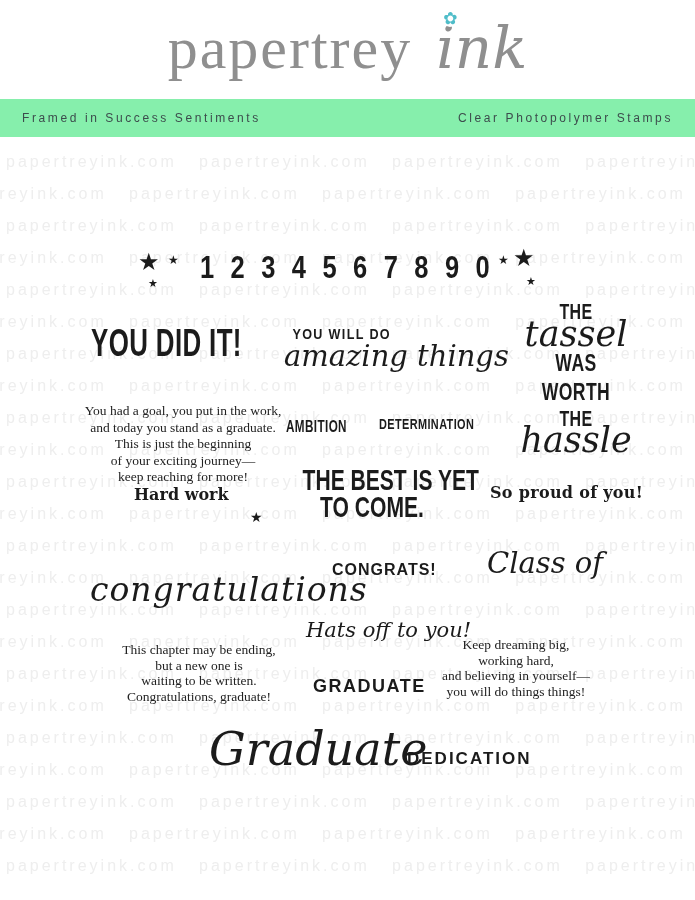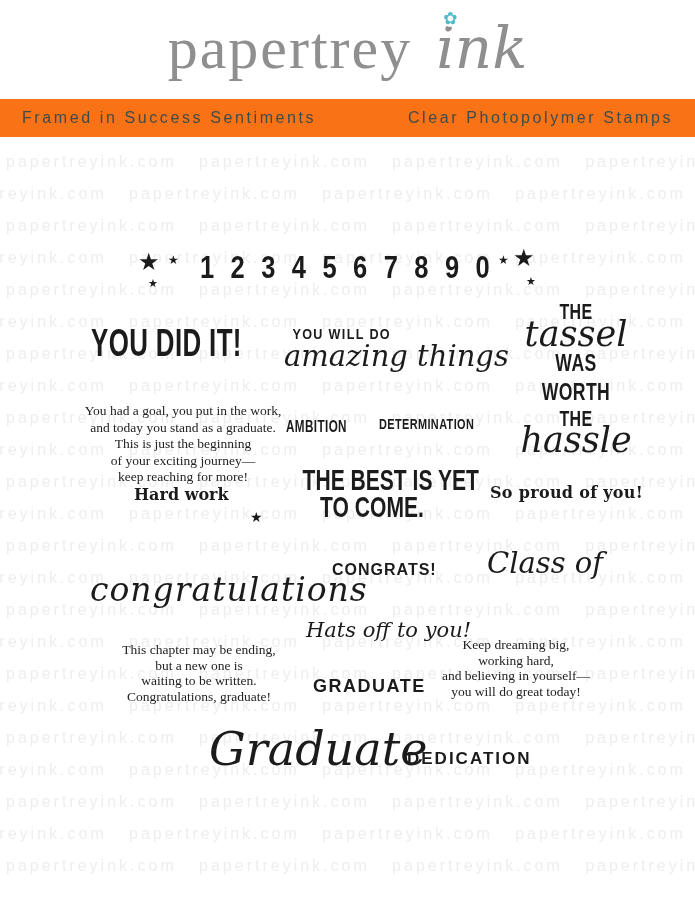--- a/index.html
+++ b/index.html
@@ -28,24 +28,24 @@
   .logo-flower {
     position: absolute; left: 7px; top: -4px;
     font-family: "DejaVu Sans", sans-serif; font-style: normal;
     font-size: 17px; color: #4fbdc9; background: #ffffff; border-radius: 50%;
     line-height: 1;
   }
 
   
   .banner {
     position: absolute; top: 99px; left: 0; width: 695px; height: 38px;
-    background: #f97316; z-index: 3;
+    background: #86efac; z-index: 3;
     display: flex; align-items: center; justify-content: space-between;
     padding: 0 22px;
-    font-size: 16px; letter-spacing: 2.6px; color: #3c4c4c;
+    font-size: 12px; letter-spacing: 2.6px; color: #3c4c4c;
   }
 
   
   .watermark {
     position: absolute; top: 146px; left: 0; right: 0; bottom: 0;
     overflow: hidden; z-index: 0;
   }
   .wm-row {
     height: 32px; line-height: 32px; white-space: nowrap;
     font-size: 16px; letter-spacing: 3px; color: #eeeeee;
@@ -221,20 +221,20 @@
       <div>waiting to be written.</div>
       <div>Congratulations, graduate!</div>
     </div>
 
     <div class="abs graduate-caps">GRADUATE</div>
 
     <div class="abs serifpara para-dream">
       <div>Keep dreaming big,</div>
       <div>working hard,</div>
       <div>and believing in yourself—</div>
-      <div>you will do great today!</div>
+      <div>you will do things things!</div>
     </div>
 
     <div class="abs script graduate-script">Graduate</div>
     <div class="abs dedication">DEDICATION</div>
 
   </div>
 </div>
 
 </body></html>

